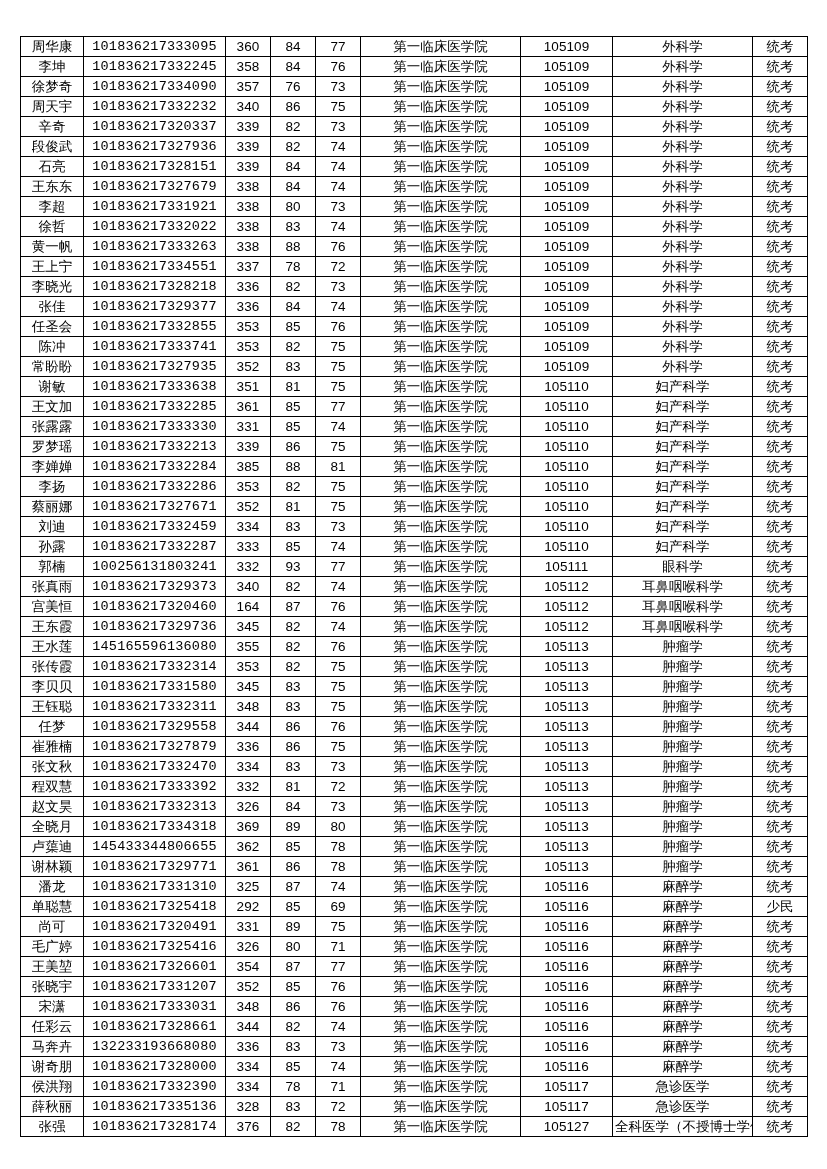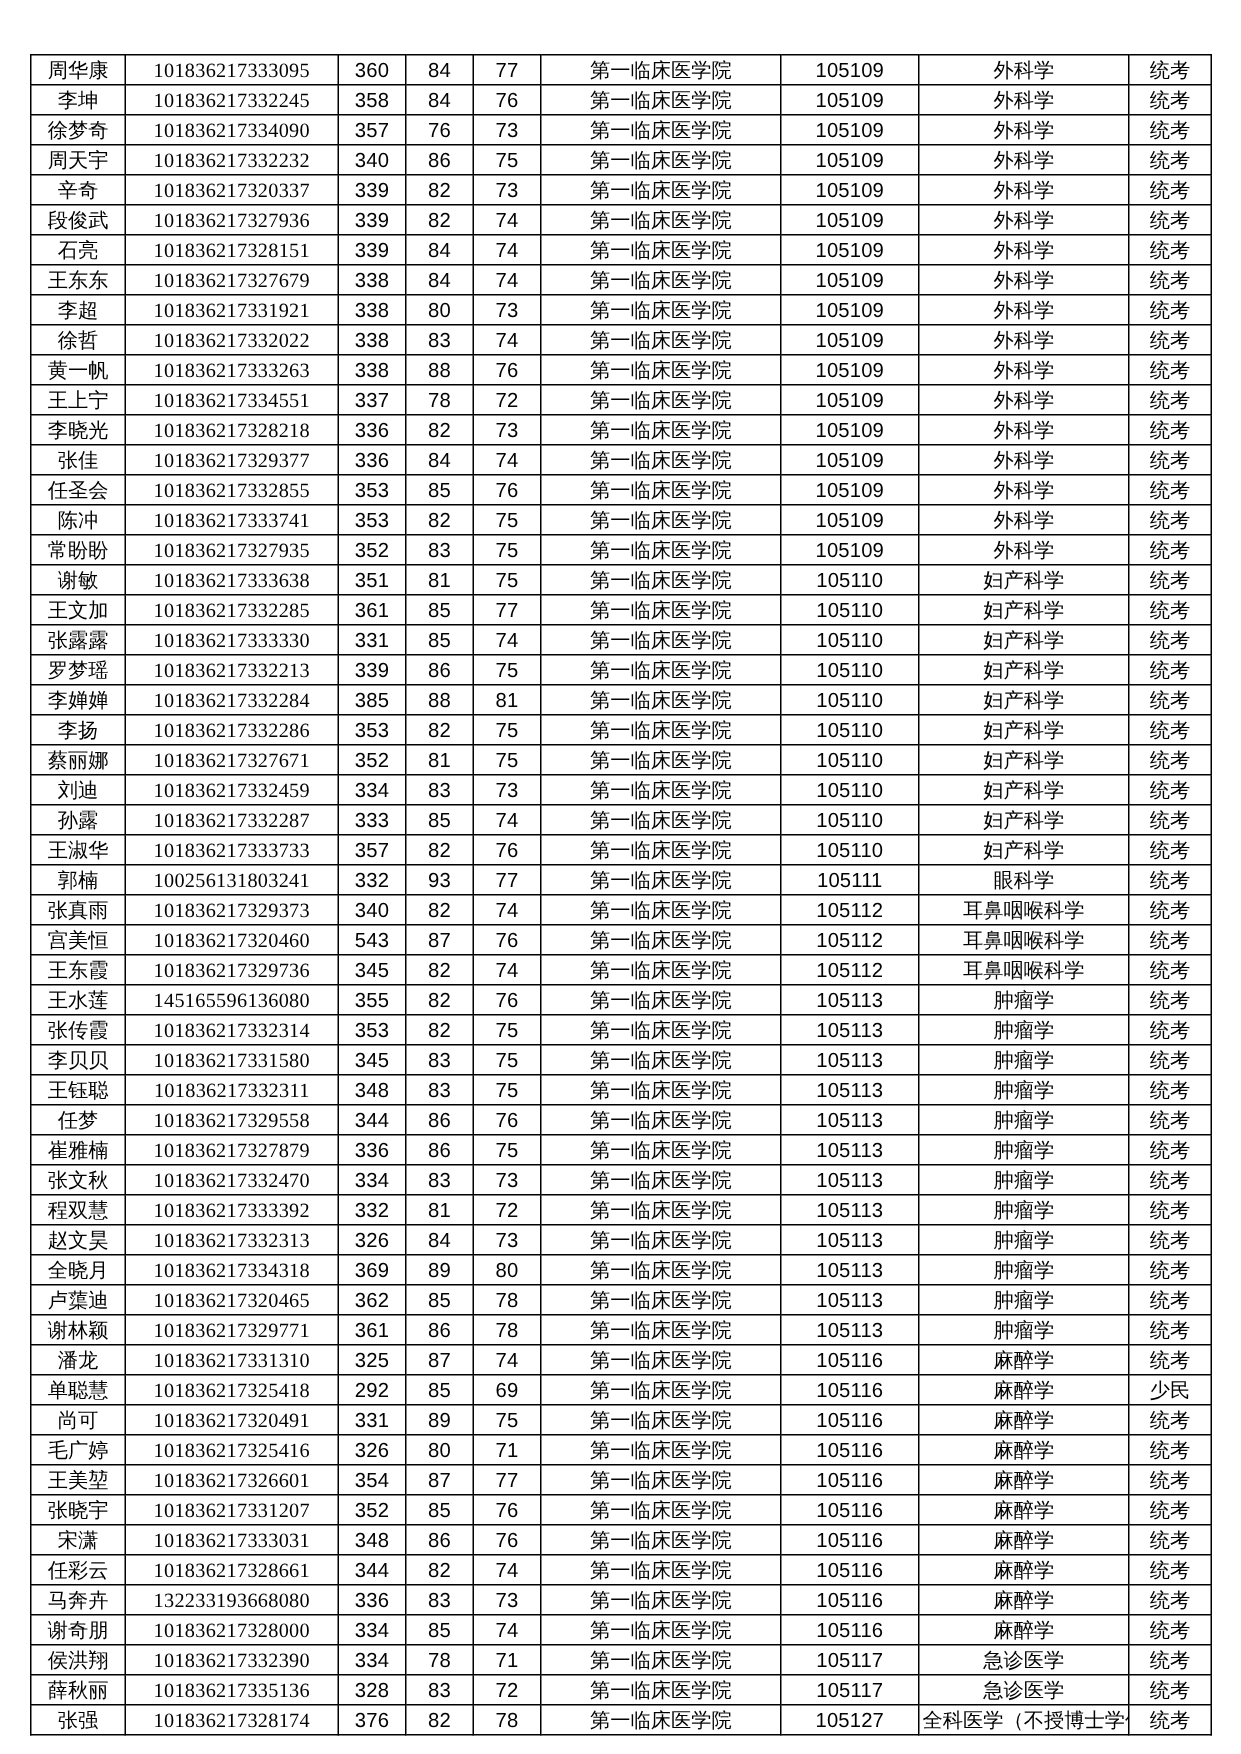--- a/index.html
+++ b/index.html
@@ -50,21 +50,21 @@
   col.c-majorcode { width: 92px;  }
   col.c-major     { width: 140px; }
   col.c-type      { width: 55px;  }
 
   td.num {
     font-family: "Liberation Sans", "DejaVu Sans", sans-serif;
     font-size: 13.5px;
     letter-spacing: 0.1px;
   }
   td.examid {
-    font-family: Liberation Serif, serif;
+    font-family: Liberation Mono, monospace;
     font-size: 14px;
     letter-spacing: 0.2px;
   }
   td.cn {
     font-family: "Liberation Serif", "DejaVu Serif", serif;
     font-size: 13.5px;
   }
   td.major-long {
     font-size: 12.5px;
   }
@@ -367,31 +367,20 @@
           <td class="examid">101836217332287</td>
           <td class="num">333</td>
           <td class="num">85</td>
           <td class="num">74</td>
           <td class="cn">第一临床医学院</td>
           <td class="num">105110</td>
           <td class="cn">妇产科学</td>
           <td class="cn">统考</td>
         </tr>
         <tr>
-          <td class="cn">王淑华</td>
-          <td class="examid">101836217333733</td>
-          <td class="num">357</td>
-          <td class="num">82</td>
-          <td class="num">76</td>
-          <td class="cn">第一临床医学院</td>
-          <td class="num">105110</td>
-          <td class="cn">妇产科学</td>
-          <td class="cn">统考</td>
-        </tr>
-        <tr>
           <td class="cn">郭楠</td>
           <td class="examid">100256131803241</td>
           <td class="num">332</td>
           <td class="num">93</td>
           <td class="num">77</td>
           <td class="cn">第一临床医学院</td>
           <td class="num">105111</td>
           <td class="cn">眼科学</td>
           <td class="cn">统考</td>
         </tr>
@@ -402,21 +391,21 @@
           <td class="num">82</td>
           <td class="num">74</td>
           <td class="cn">第一临床医学院</td>
           <td class="num">105112</td>
           <td class="cn">耳鼻咽喉科学</td>
           <td class="cn">统考</td>
         </tr>
         <tr>
           <td class="cn">宫美恒</td>
           <td class="examid">101836217320460</td>
-          <td class="num">543</td>
+          <td class="num">164</td>
           <td class="num">87</td>
           <td class="num">76</td>
           <td class="cn">第一临床医学院</td>
           <td class="num">105112</td>
           <td class="cn">耳鼻咽喉科学</td>
           <td class="cn">统考</td>
         </tr>
         <tr>
           <td class="cn">王东霞</td>
           <td class="examid">101836217329736</td>
@@ -533,21 +522,21 @@
           <td class="num">369</td>
           <td class="num">89</td>
           <td class="num">80</td>
           <td class="cn">第一临床医学院</td>
           <td class="num">105113</td>
           <td class="cn">肿瘤学</td>
           <td class="cn">统考</td>
         </tr>
         <tr>
           <td class="cn">卢蕖迪</td>
-          <td class="examid">101836217320465</td>
+          <td class="examid">145433344806655</td>
           <td class="num">362</td>
           <td class="num">85</td>
           <td class="num">78</td>
           <td class="cn">第一临床医学院</td>
           <td class="num">105113</td>
           <td class="cn">肿瘤学</td>
           <td class="cn">统考</td>
         </tr>
         <tr>
           <td class="cn">谢林颖</td>

